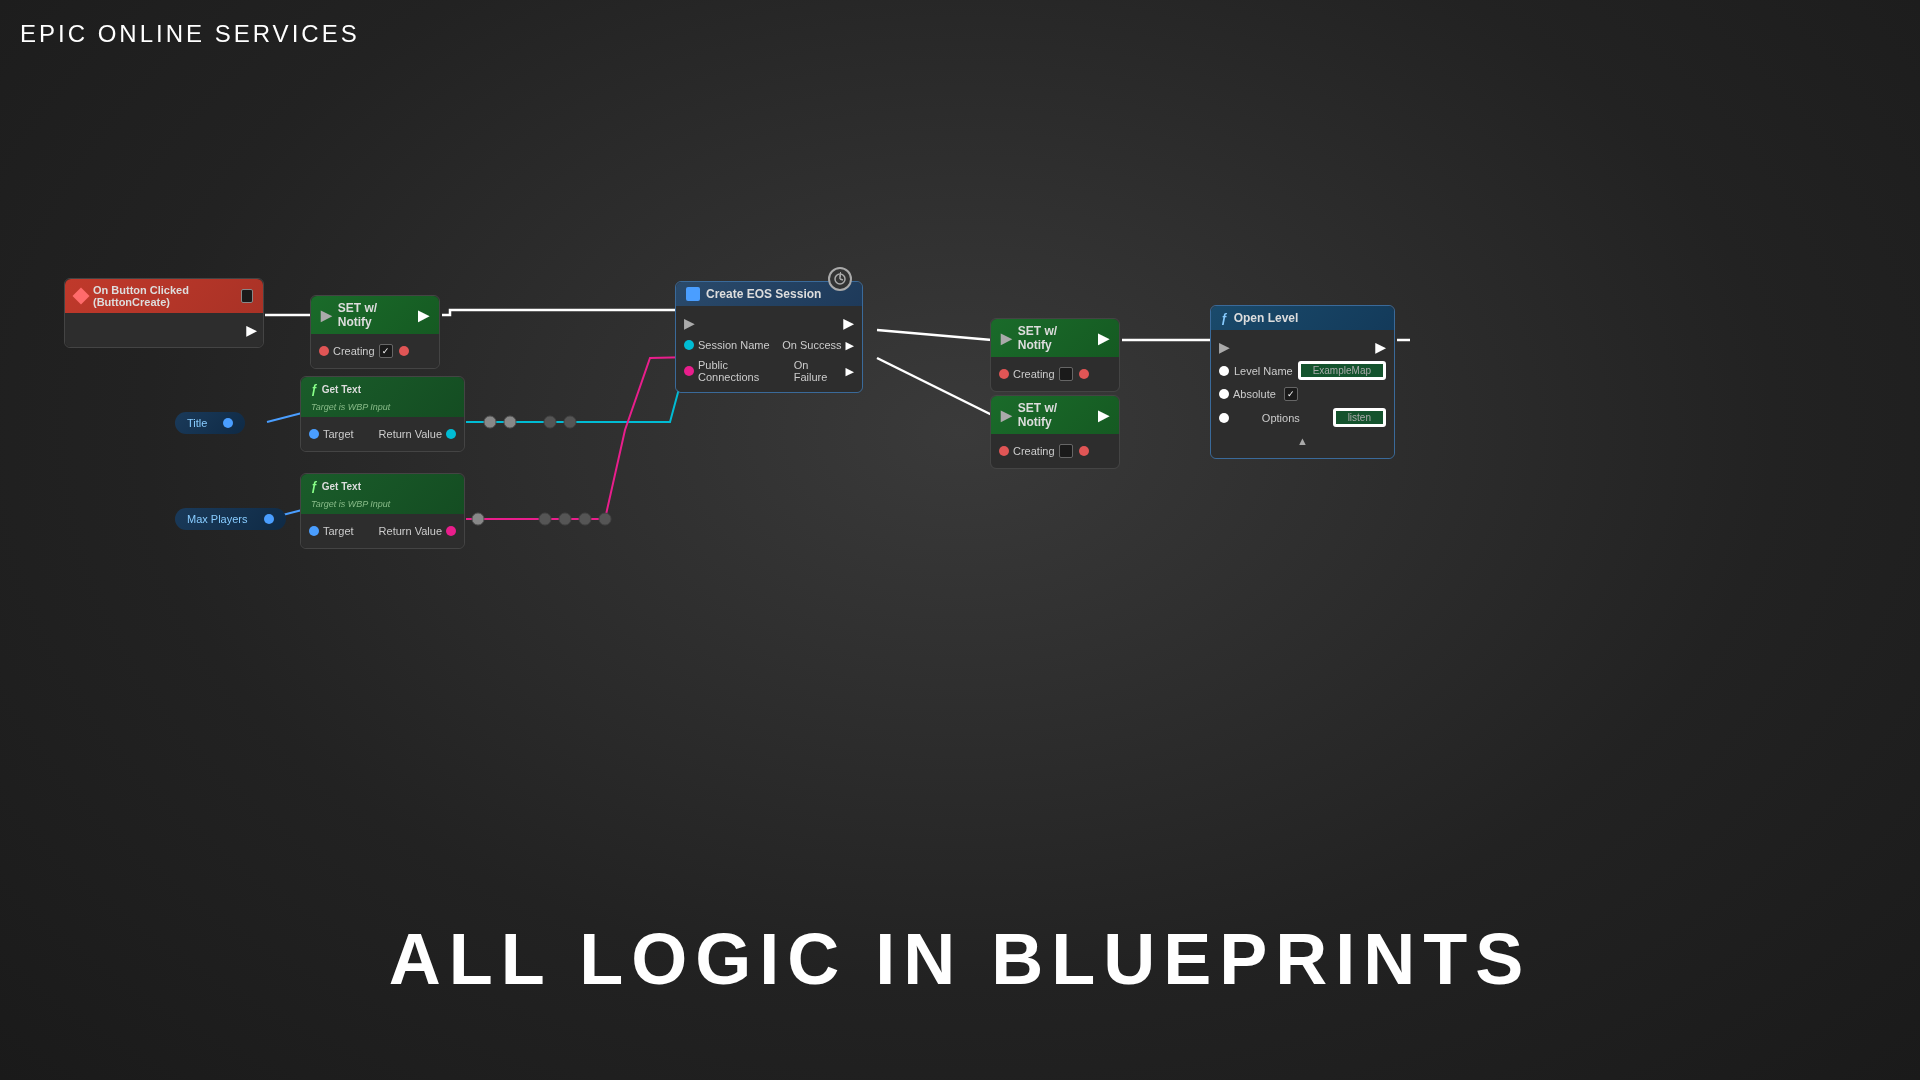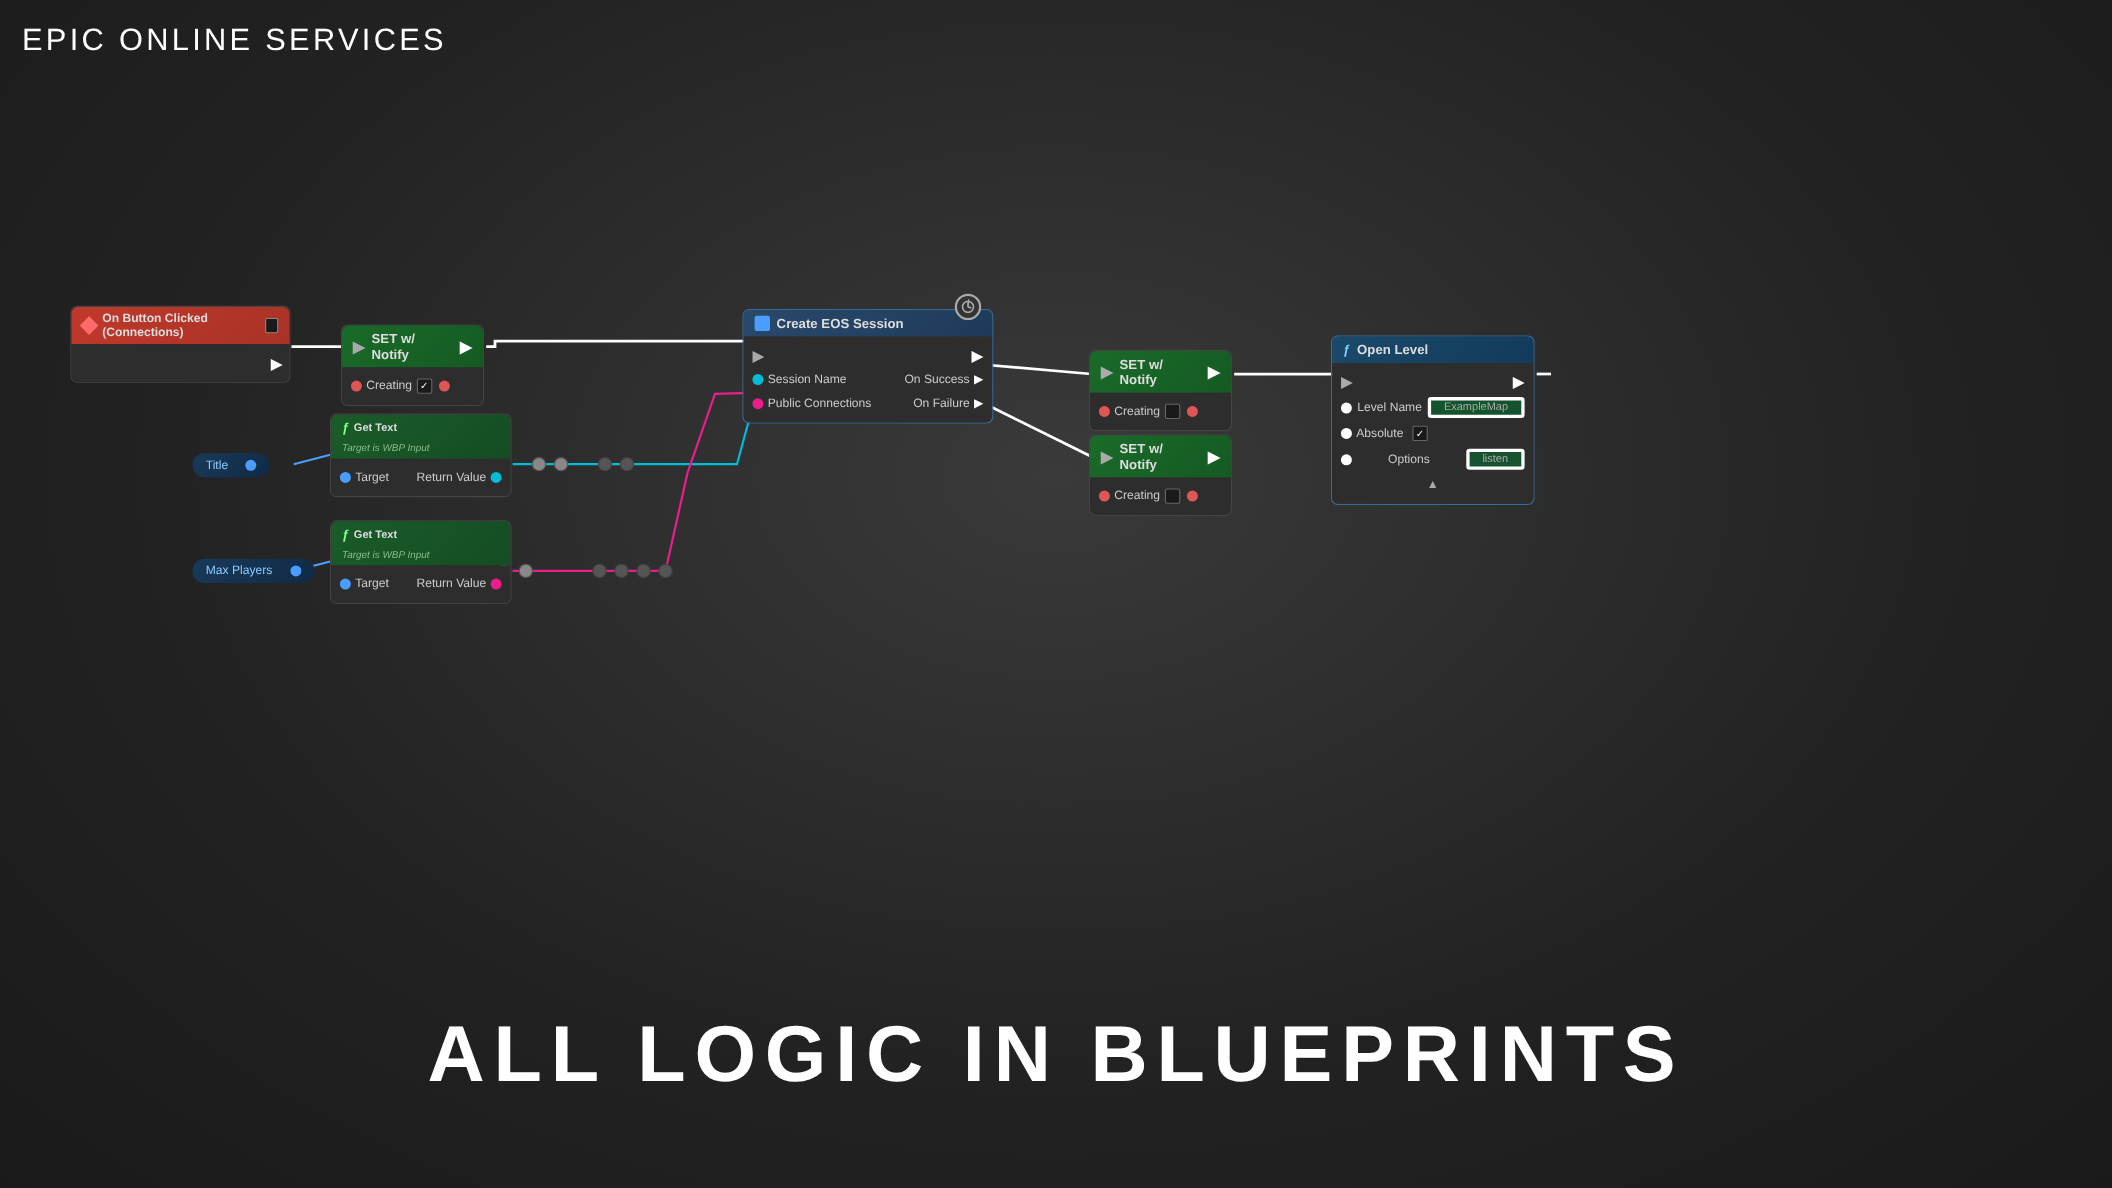--- a/index.html
+++ b/index.html
@@ -19,21 +19,21 @@
       inset: 0;
       background: radial-gradient(ellipse at 50% 40%, #3a3a3a 0%, #222222 60%, #1a1a1a 100%);
     }
 
     
     .top-title {
       position: absolute;
       top: 20px;
       left: 20px;
       color: #ffffff;
-      font-size: 28px;
+      font-size: 24px;
       font-weight: 300;
       letter-spacing: 3px;
       text-transform: uppercase;
       z-index: 10;
     }
 
     
     .bottom-title {
       position: absolute;
       bottom: 80px;
@@ -195,21 +195,21 @@
       font-size: 9px;
       color: #88bb88;
       font-style: italic;
       font-weight: 400;
     }
 
     
     .node-create-eos {
       left: 675px;
       top: 281px;
-      width: 228px;
+      width: 188px;
     }
 
     .node-eos-header {
       background: linear-gradient(135deg, #2a4a6b, #1e3a5a);
     }
 
     
     .node-open-level {
       left: 1210px;
       top: 305px;
@@ -351,21 +351,21 @@
     <circle cx="565" cy="519" r="6" fill="#555" stroke="#444" stroke-width="1"></circle>
     <circle cx="585" cy="519" r="6" fill="#555" stroke="#444" stroke-width="1"></circle>
     <circle cx="605" cy="519" r="6" fill="#555" stroke="#444" stroke-width="1"></circle>
 
     <path d="M 1397 340 L 1410 340" stroke="#ffffff" stroke-width="2.5" fill="none"></path>
   </svg>
 
   <div class="bp-node node-button-clicked node-border">
     <div class="node-header">
       <div class="diamond-icon"></div>
-      <span>On Button Clicked (Connections)</span>
+      <span>On Button Clicked (ButtonCreate)</span>
       <div style="margin-left:auto; width:14px; height:14px; border:1px solid #888; border-radius:2px; background:#1a1a1a;"></div>
     </div>
     <div class="node-body">
       <div class="node-row" style="justify-content:flex-end; padding-right:6px;">
         <span class="exec-arrow-right">▶</span>
       </div>
     </div>
   </div>
 
   <div class="bp-node node-set-notify-1 node-border">

